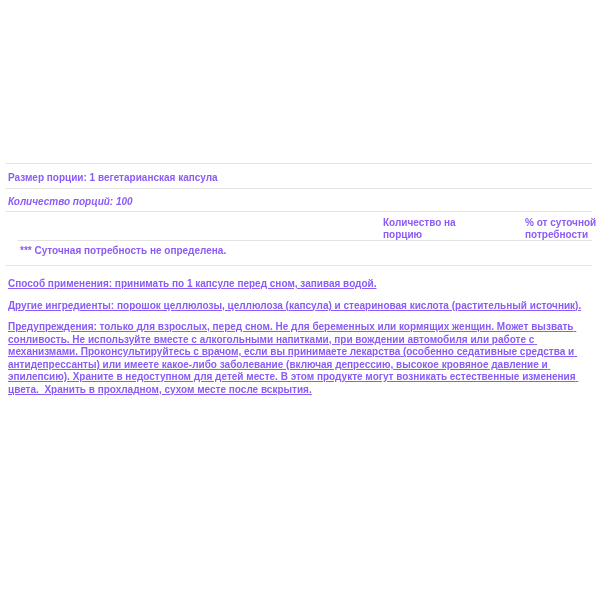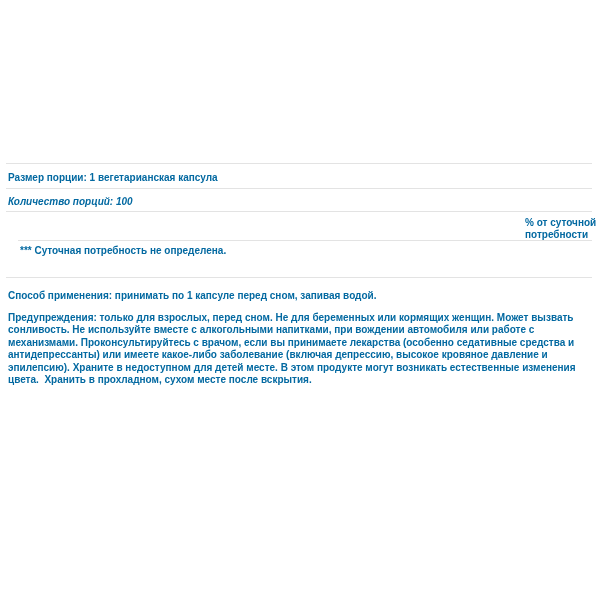--- a/index.html
+++ b/index.html
@@ -8,21 +8,21 @@
     background: #ffffff;
   }
   .page {
     position: relative;
     width: 600px;
     height: 600px;
     background: #ffffff;
     overflow: hidden;
     font-family: "Liberation Sans", "DejaVu Sans", sans-serif;
     font-weight: 700;
-    color: #0369a1;
+    color: #8b5cf6;
   }
   .panel {
     position: absolute;
     left: 6px;
     top: 163px;
     width: 586px;
     font-size: 10px;
   }
   .row {
     border-top: 1px solid #e3e3e3;
@@ -73,21 +73,22 @@
   }
   .row-footnote {
     padding: 4px 0 0 2px;
     line-height: 12px;
     height: 12px;
     margin-left: 12px;
   }
   .paragraphs {
     border-top: 1px solid #e3e3e3;
     padding: 12px 0 0 2px;
-    margin-top: 20px;
+    margin-top: 8px;
+    text-decoration: underline;
   }
   .paragraphs p {
     margin: 0 0 9px 0;
     line-height: 12.5px;
     white-space: pre-wrap;
   }
 </style>
 </head>
 <body>
 
@@ -96,27 +97,29 @@
 
     <div class="row row-serving">
       <span>Размер порции: 1 вегетарианская капсула</span>
     </div>
 
     <div class="row row-servings-count">
       <span>Количество порций: 100</span>
     </div>
 
     <div class="row row-header">
+      <span class="col-amount">Количество на порцию</span>
       <span class="col-dv">% от суточной потребности</span>
     </div>
 
 
     <div class="row row-footnote">
       <span>*** Суточная потребность не определена.</span>
     </div>
 
     <div class="paragraphs">
       <p>Способ применения: принимать по 1 капсуле перед сном, запивая водой.</p>
+      <p>Другие ингредиенты: порошок целлюлозы, целлюлоза (капсула) и стеариновая кислота (растительный источник).</p>
       <p>Предупреждения: только для взрослых, перед сном. Не для беременных или кормящих женщин. Может вызвать сонливость. Не используйте вместе с алкогольными напитками, при вождении автомобиля или работе с механизмами. Проконсультируйтесь с врачом, если вы принимаете лекарства (особенно седативные средства и антидепрессанты) или имеете какое-либо заболевание (включая депрессию, высокое кровяное давление и эпилепсию). Храните в недоступном для детей месте. В этом продукте могут возникать естественные изменения цвета.  Хранить в прохладном, сухом месте после вскрытия.</p>
     </div>
 
   </div>
 </div>
 
 </body></html>

